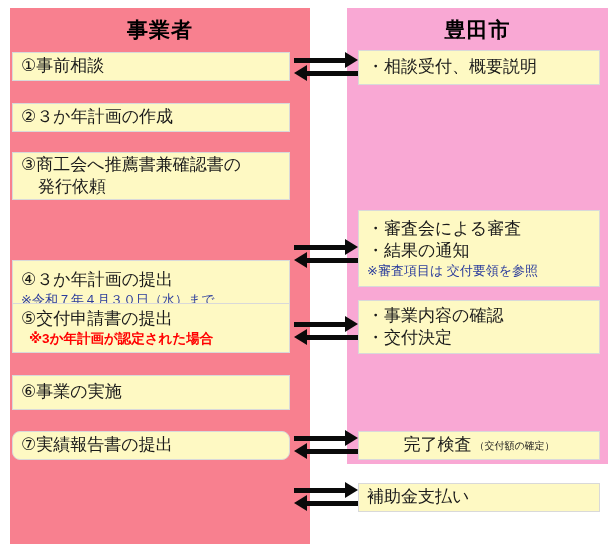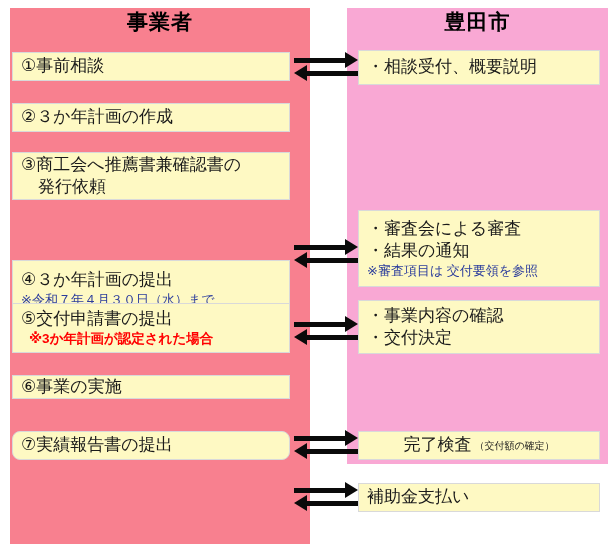--- a/index.html
+++ b/index.html
@@ -4,33 +4,33 @@
 <style>
   html,body{margin:0;padding:0;background:#ffffff;}
   .canvas{
     position:relative;width:615px;height:551px;background:#ffffff;
     font-family:"Liberation Sans","DejaVu Sans",sans-serif;color:#111;
     overflow:hidden;
   }
   .col{position:absolute;top:8px;}
   .col-pink{left:10px;width:300px;height:536px;background:#F8808F;}
   .col-orange{left:347px;width:261px;height:456px;background:#f9a8d4;}
-  .col-title{text-align:center;font-size:21px;font-weight:bold;color:#000;letter-spacing:1px;}
+  .col-title{margin-top:8px;text-align:center;font-size:21px;font-weight:bold;color:#000;letter-spacing:1px;}
   .box{
     position:absolute;background:#fef9c3;border:1px solid #d9d9d9;box-sizing:border-box;
     display:flex;flex-direction:column;justify-content:center;
     padding:2px 8px;font-size:17px;line-height:1.3;color:#1a1a1a;
   }
   
   .b1{left:12px;top:52px;width:278px;height:29px;}
   .b2{left:12px;top:103px;width:278px;height:29px;}
   .b3{left:12px;top:152px;width:278px;height:48px;}
   .b4{left:12px;top:224px;width:278px;height:57px;margin-top:36px;}
   .b5{left:12px;top:303px;width:278px;height:50px;}
-  .b6{left:12px;top:375px;width:278px;height:24px;}
+  .b6{left:12px;top:375px;width:278px;height:35px;}
   .b7{left:12px;top:431px;width:278px;height:29px;border-radius:8px;}
   .b8{left:12px;top:483px;width:278px;height:29px;}
   
   .r1{left:358px;top:50px;width:242px;height:35px;}
   .r2{left:358px;top:210px;width:242px;height:77px;}
   .r3{left:358px;top:300px;width:242px;height:54px;}
   .r4{left:358px;top:431px;width:242px;height:29px;flex-direction:row;align-items:center;}
   .r5{left:358px;top:483px;width:242px;height:29px;}
   .indent{padding-left:17px;}
   .note-blue{font-size:13px;color:#2B3C9C;line-height:1.35;}

